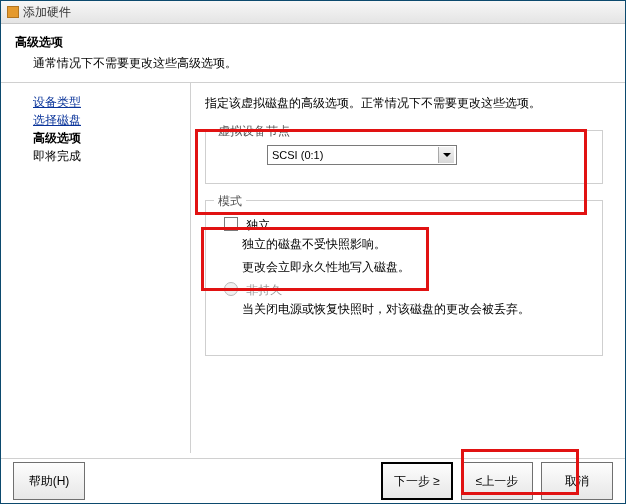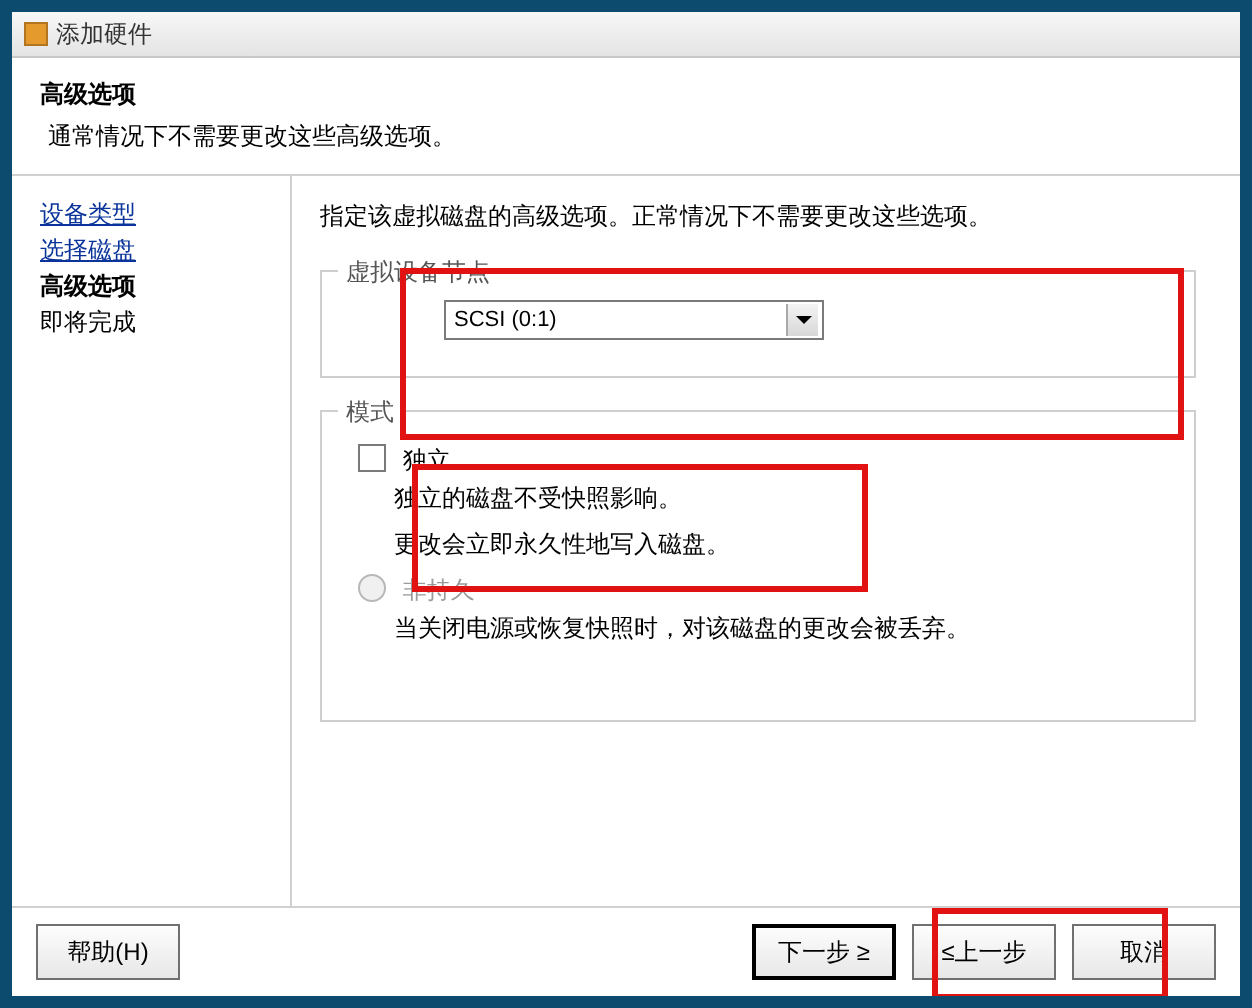--- a/index.html
+++ b/index.html
@@ -1,43 +1,43 @@
 <!DOCTYPE html>
 <html><head>
 <meta charset="utf-8">
 <style>
   html,body{margin:0;padding:0;font-family:"Microsoft YaHei","SimSun",Arial,sans-serif;font-size:12px;background:#fff;color:#000;}
-  .window{width:626px;height:504px;position:relative;background:#fff;border:6px solid #0c4a6e;box-sizing:border-box;overflow:hidden;}
+  .window{width:626px;height:504px;position:relative;background:#fff;border:1px solid #0c4a6e;box-sizing:border-box;overflow:hidden;}
   .titlebar{height:22px;background:linear-gradient(#f7f7f7,#e4e4e4);border-bottom:1px solid #c8c8c8;line-height:22px;padding:0 6px;font-size:12px;color:#333;display:flex;align-items:center;}
   .titlebar .ticon{width:10px;height:10px;background:#e59a2e;border:1px solid #b37520;margin-right:4px;}
   .header{padding:10px 14px 8px 14px;background:#fff;}
   .header .h-title{font-size:12px;font-weight:bold;}
-  .header .h-sub{font-size:12px;margin:4px 0 0 4px;color:#000;}
+  .header .h-sub{font-size:12px;margin:4px 0 0 18px;color:#000;}
   .hr{height:1px;background:#d0d0d0;margin:2px 0 0 0;}
   .body{display:flex;height:370px;position:relative;}
-  .sidebar{width:140px;border-right:1px solid #d0d0d0;box-sizing:border-box;padding:10px 0 0 14px;}
+  .sidebar{width:190px;border-right:1px solid #d0d0d0;box-sizing:border-box;padding:10px 0 0 32px;}
   .sidebar a{display:block;color:#0a349a;text-decoration:underline;line-height:18px;cursor:pointer;}
   .sidebar .cur{color:#000;font-weight:bold;text-decoration:none;}
   .sidebar .plain{color:#000;text-decoration:none;}
   .content{flex:1;padding:10px 16px 0 14px;position:relative;}
   .desc{margin:2px 0 18px 0;}
   .fieldset{border:1px solid #cfcfcf;padding:10px 12px 14px 12px;margin:0 6px 16px 0;position:relative;}
   .fieldset .legend{position:absolute;top:-8px;left:8px;background:#fff;padding:0 4px;color:#555;}
   .select{width:190px;height:20px;border:1px solid #7a7a7a;background:#fff;display:inline-flex;align-items:center;justify-content:space-between;padding:0 2px 0 4px;font-size:11px;box-sizing:border-box;}
   .select .arrow{width:15px;height:16px;background:linear-gradient(#f3f3f3,#d8d8d8);border-left:1px solid #a9a9a9;display:flex;align-items:center;justify-content:center;}
   .select .arrow:after{content:"";border-left:4px solid transparent;border-right:4px solid transparent;border-top:4px solid #000;}
   .chk,.rad{display:inline-block;width:12px;height:12px;border:1px solid #7a7a7a;background:#fff;vertical-align:-2px;margin-right:5px;}
   .rad{border-radius:50%;}
   .disabled{color:#9a9a9a;}
   .disabled .rad{border-color:#b8b8b8;background:#f0f0f0;}
   .opt{margin:6px 0 2px 6px;}
   .opt-desc{margin:2px 0 6px 24px;}
   .footer{position:absolute;left:0;right:0;bottom:0;height:44px;border-top:1px solid #d0d0d0;display:flex;align-items:center;padding:0 12px;background:#fff;}
   .spacer{flex:1;}
-  .btn{min-width:72px;height:28px;border:1px solid #707070;background:linear-gradient(#fdfdfd,#e7e7e7);margin-left:8px;cursor:pointer;font-size:12px;display:inline-flex;align-items:center;justify-content:center;padding:0 10px;}
+  .btn{min-width:72px;height:38px;border:1px solid #707070;background:linear-gradient(#fdfdfd,#e7e7e7);margin-left:8px;cursor:pointer;font-size:12px;display:inline-flex;align-items:center;justify-content:center;padding:0 10px;}
   .hl{position:absolute;border:3px solid #e11212;pointer-events:none;}
   .hl1{left:194px;top:128px;width:386px;height:80px;}
   .hl2{left:200px;top:226px;width:222px;height:58px;}
   .hl3{left:460px;top:448px;width:112px;height:40px;}
   .btn-help{margin-left:0;}
 </style>
 </head>
 <body>
 
 <div class="window">

